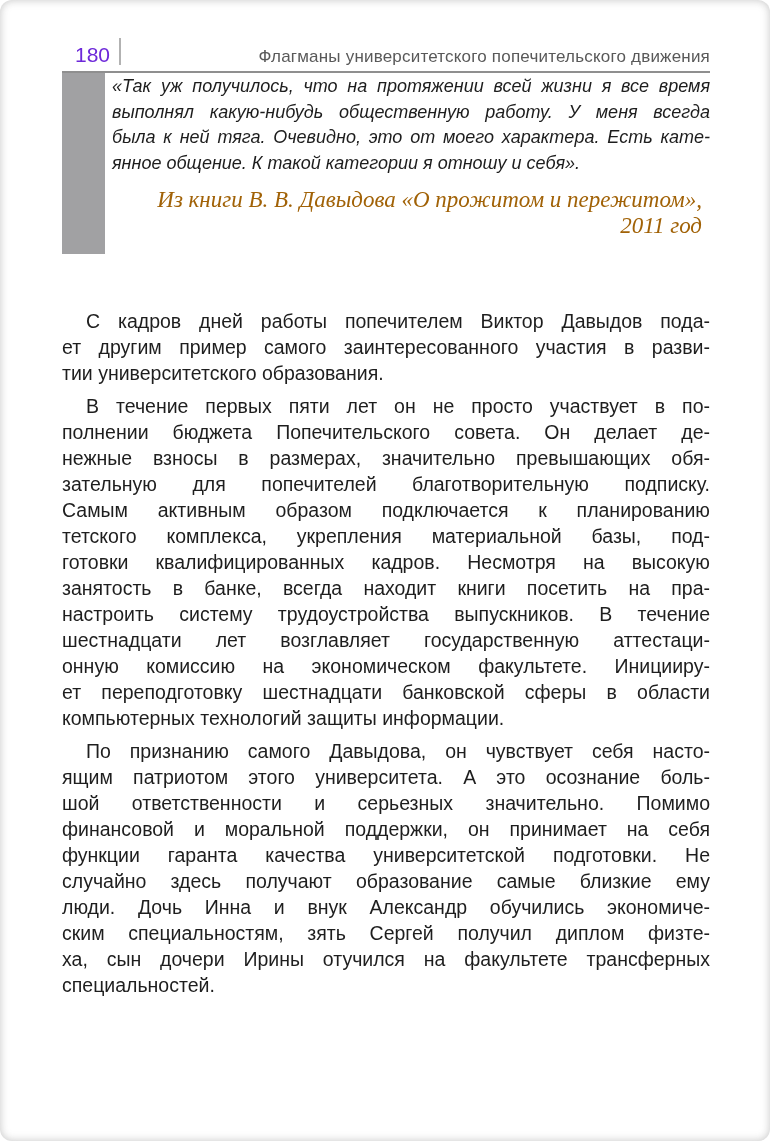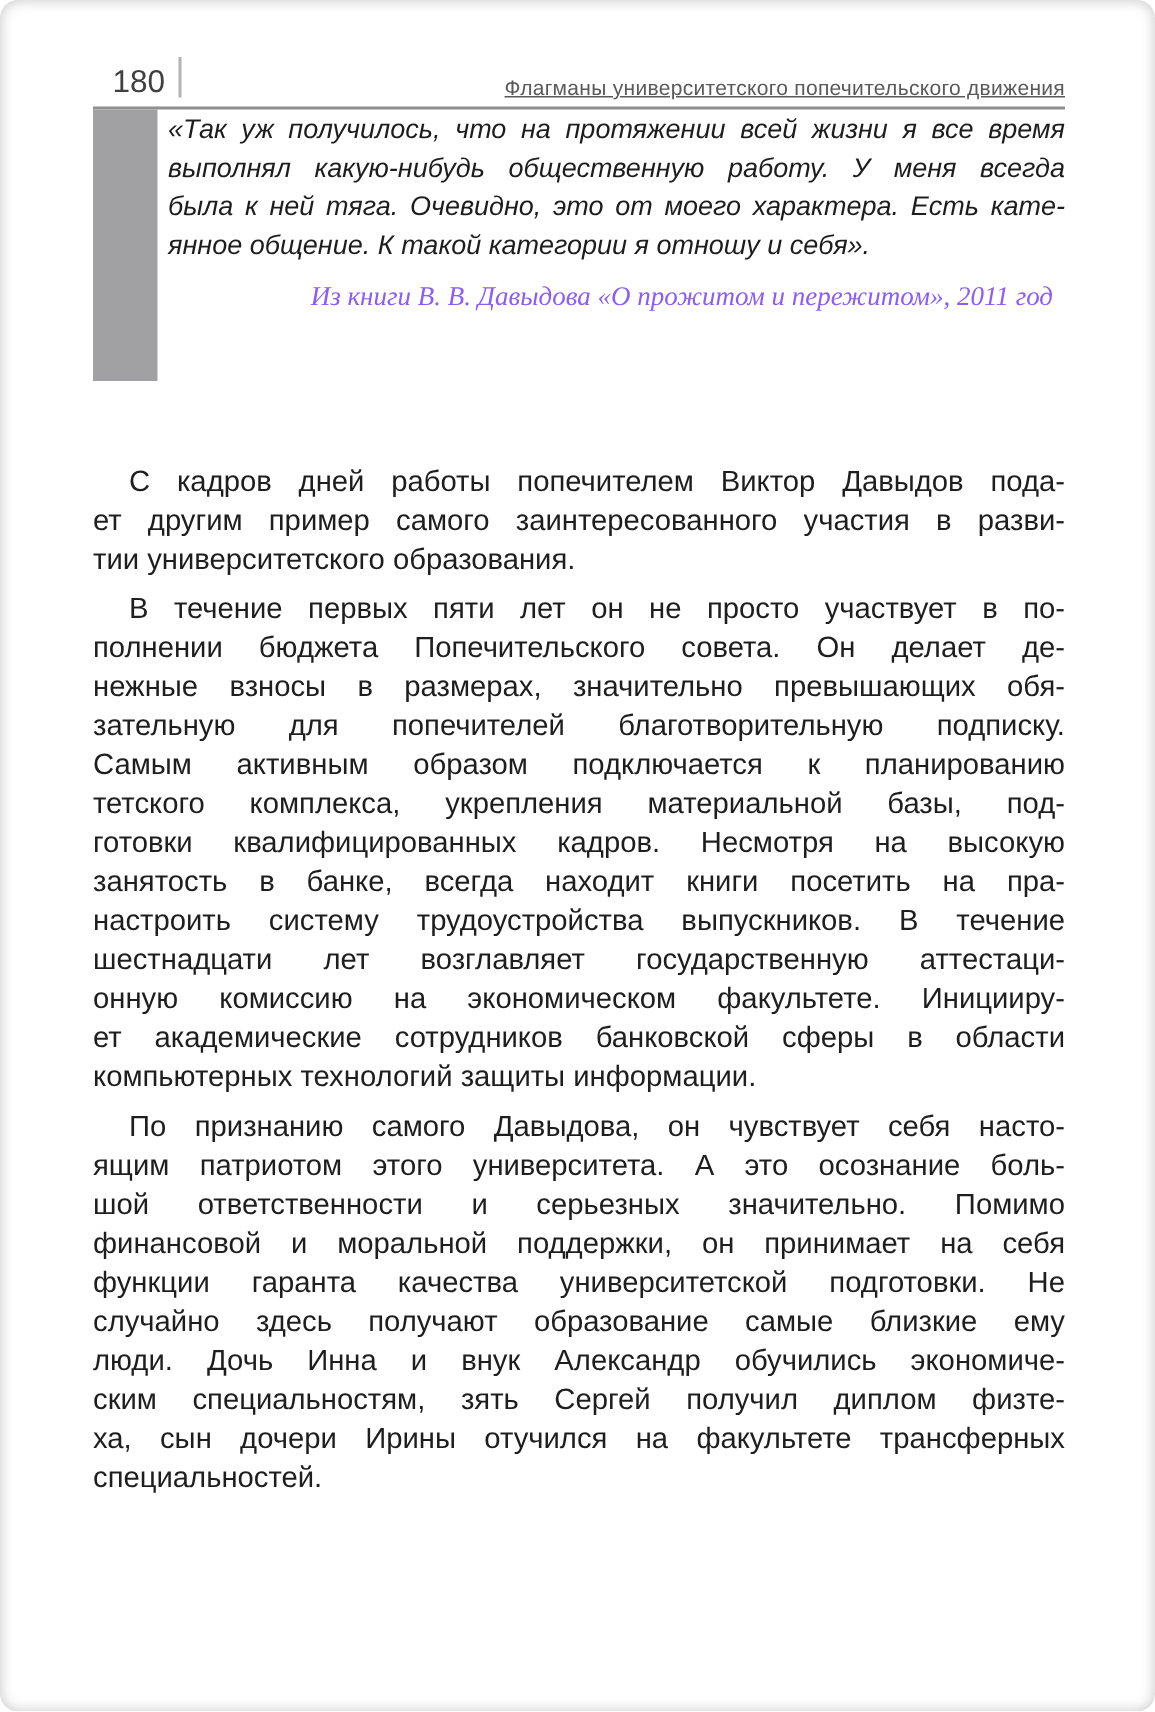--- a/index.html
+++ b/index.html
@@ -35,37 +35,36 @@
   .header {
     margin-top: 38px;
     display: flex;
     align-items: flex-end;
     border-bottom: 2px solid #8f8f8f;
     padding-bottom: 6px;
     height: 27px;
   }
   .page-number {
     font-size: 21px;
-    color: #404040;
+    color: #6d28d9;
     padding-left: 13px;
     line-height: 1;
   }
   .header-divider {
     width: 2px;
     background: #b2b2b2;
     align-self: stretch;
     margin-left: 9px;
   }
   .header-title {
     margin-left: auto;
-    font-size: 14px;
+    font-size: 17px;
     color: #595959;
     letter-spacing: 0.2px;
     line-height: 1;
-    text-decoration: underline;
   }
   
   .quote-section {
     display: flex;
   }
   .quote-bar {
     flex: none;
     width: 43px;
     height: 181px;
     background: #a1a1a3;
@@ -80,22 +79,22 @@
     font-style: italic;
     font-size: 18px;
     line-height: 25.5px;
     color: #1d1d1d;
   }
   .quote-attribution {
     margin-top: 11px;
     text-align: right;
     font-family: "Liberation Serif", serif;
     font-style: italic;
-    font-size: 18px;
-    color: #8b5cf6;
+    font-size: 23px;
+    color: #a16207;
     padding-right: 8px;
   }
   
   .body-section {
     margin-top: 54px;
   }
   .para {
     font-size: 19.5px;
     line-height: 26px;
     color: #1e1e1e;
@@ -148,21 +147,21 @@
           <div class="tline">полнении бюджета Попечительского совета. Он делает де-</div>
           <div class="tline">нежные взносы в размерах, значительно превышающих обя-</div>
           <div class="tline">зательную для попечителей благотворительную подписку.</div>
           <div class="tline">Самым активным образом подключается к планированию</div>
           <div class="tline">тетского комплекса, укрепления материальной базы, под-</div>
           <div class="tline">готовки квалифицированных кадров. Несмотря на высокую</div>
           <div class="tline">занятость в банке, всегда находит книги посетить на пра-</div>
           <div class="tline">настроить систему трудоустройства выпускников. В течение</div>
           <div class="tline">шестнадцати лет возглавляет государственную аттестаци-</div>
           <div class="tline">онную комиссию на экономическом факультете. Иницииру-</div>
-          <div class="tline">ет академические сотрудников банковской сферы в области</div>
+          <div class="tline">ет переподготовку шестнадцати банковской сферы в области</div>
           <div class="tline last">компьютерных технологий защиты информации.</div>
         </div>
       <div class="para">
           <div class="tline">По признанию самого Давыдова, он чувствует себя насто-</div>
           <div class="tline">ящим патриотом этого университета. А это осознание боль-</div>
           <div class="tline">шой ответственности и серьезных значительно. Помимо</div>
           <div class="tline">финансовой и моральной поддержки, он принимает на себя</div>
           <div class="tline">функции гаранта качества университетской подготовки. Не</div>
           <div class="tline">случайно здесь получают образование самые близкие ему</div>
           <div class="tline">люди. Дочь Инна и внук Александр обучились экономиче-</div>

